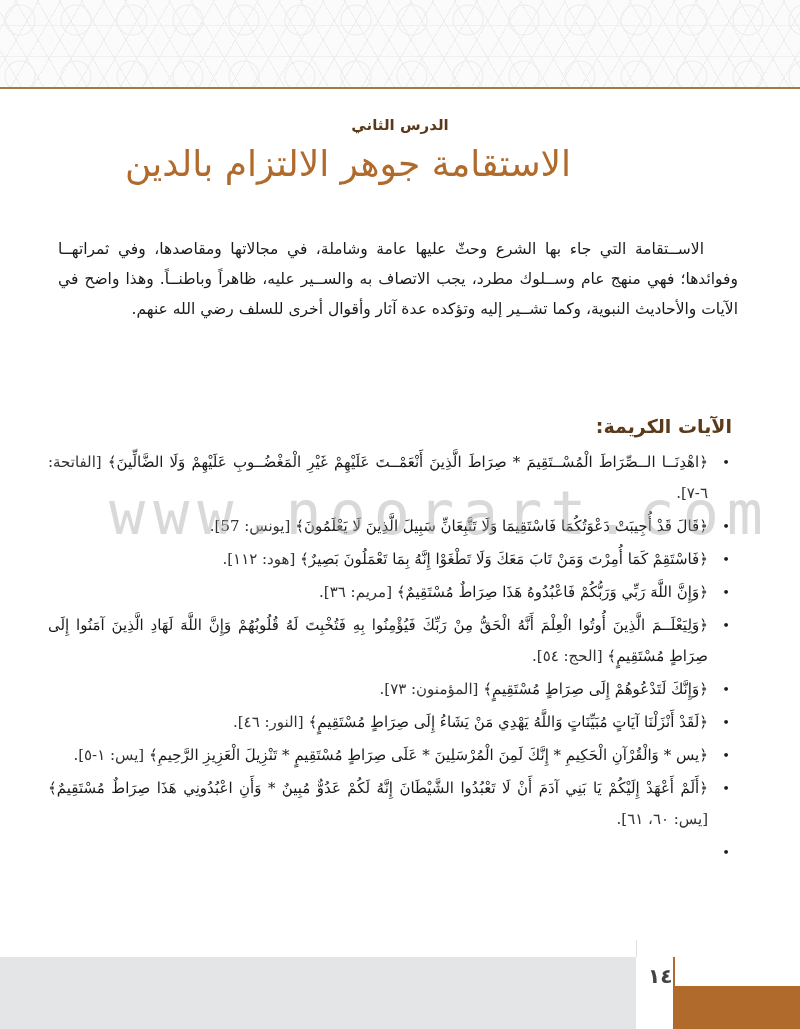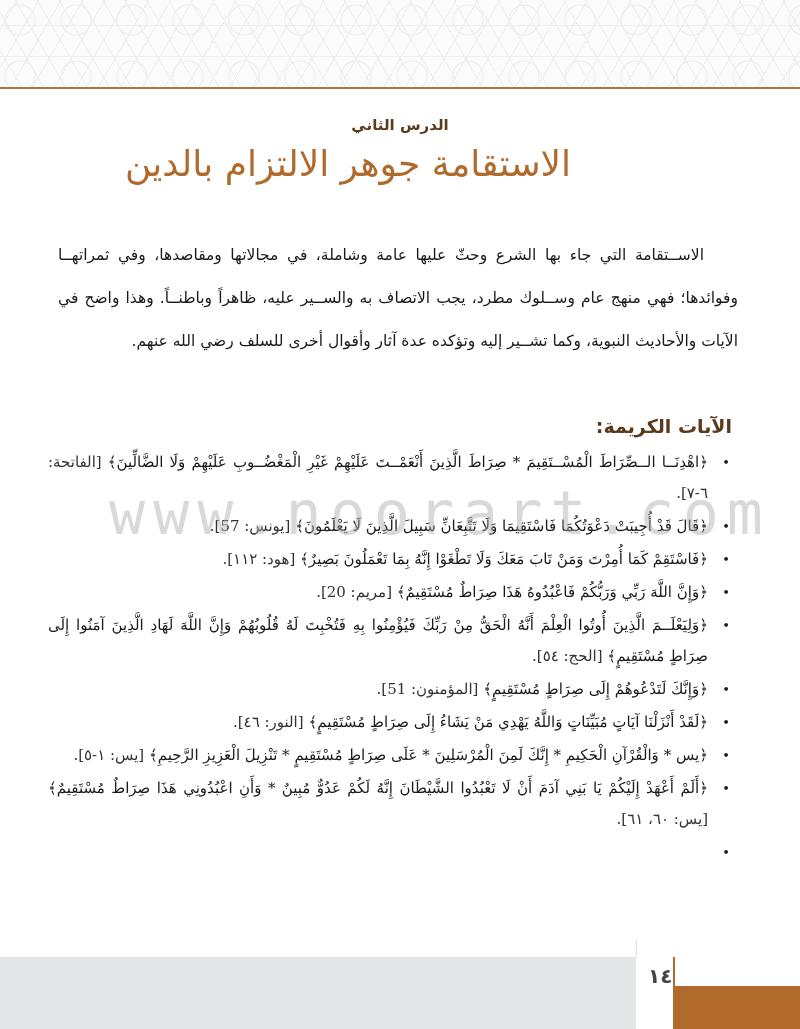--- a/index.html
+++ b/index.html
@@ -27,21 +27,21 @@
       position: absolute; top: 116px; left: 0; width: 800px; text-align: center;
       font-size: 15px; font-weight: bold; color: #5a3a1a;
     }
     .lesson-title {
       position: absolute; top: 143px; left: 0; width: 696px; text-align: center;
       font-size: 36px; color: #b06a2c; letter-spacing: 0.5px;
     }
     .intro {
       position: absolute; top: 234px; right: 62px; width: 680px;
       font-family: "DejaVu Sans", sans-serif;
-      font-size: 15.5px; line-height: 43px; text-align: justify;
+      font-size: 15.5px; line-height: 30px; text-align: justify;
       text-indent: 34px;
     }
     .verses-heading {
       position: absolute; top: 415px; right: 68px;
       font-size: 19px; font-weight: bold; color: #5a3a1a;
     }
     .verses {
       position: absolute; top: 447px; right: 62px; width: 690px;
       margin: 0; padding: 0; list-style: none;
       font-family: "DejaVu Serif", serif;
@@ -92,23 +92,23 @@
 <h1 class="lesson-title" style="margin:0;font-weight:normal;">الاستقامة جوهر الالتزام بالدين</h1>
 
 <p class="intro" style="margin:0;">الاســتقامة التي جاء بها الشرع وحثّ عليها عامة وشاملة، في مجالاتها ومقاصدها، وفي ثمراتهــا وفوائدها؛ فهي منهج عام وســلوك مطرد، يجب الاتصاف به والســير عليه، ظاهراً وباطنــاً. وهذا واضح في الآيات والأحاديث النبوية، وكما تشــير إليه وتؤكده عدة آثار وأقوال أخرى للسلف رضي الله عنهم.</p>
 
 <h2 class="verses-heading" style="margin:0;text-align:right;">الآيات الكريمة:</h2>
 
 <ul class="verses">
   <li><span class="bullet">•</span><span>﴿اهْدِنَــا الــصِّرَاطَ الْمُسْــتَقِيمَ * صِرَاطَ الَّذِينَ أَنْعَمْــتَ عَلَيْهِمْ غَيْرِ الْمَغْضُــوبِ عَلَيْهِمْ وَلَا الضَّالِّينَ﴾</span> <span class="ref">[الفاتحة: ٦-٧].</span></li>
   <li><span class="bullet">•</span><span>﴿قَالَ قَدْ أُجِيبَتْ دَعْوَتُكُمَا فَاسْتَقِيمَا وَلَا تَتَّبِعَانِّ سَبِيلَ الَّذِينَ لَا يَعْلَمُونَ﴾</span> <span class="ref">[يونس: 57].</span></li>
   <li><span class="bullet">•</span><span>﴿فَاسْتَقِمْ كَمَا أُمِرْتَ وَمَنْ تَابَ مَعَكَ وَلَا تَطْغَوْا إِنَّهُ بِمَا تَعْمَلُونَ بَصِيرٌ﴾</span> <span class="ref">[هود: ١١٢].</span></li>
-  <li><span class="bullet">•</span><span>﴿وَإِنَّ اللَّهَ رَبِّي وَرَبُّكُمْ فَاعْبُدُوهُ هَذَا صِرَاطٌ مُسْتَقِيمٌ﴾</span> <span class="ref">[مريم: 20].</span></li>
+  <li><span class="bullet">•</span><span>﴿وَإِنَّ اللَّهَ رَبِّي وَرَبُّكُمْ فَاعْبُدُوهُ هَذَا صِرَاطٌ مُسْتَقِيمٌ﴾</span> <span class="ref">[مريم: ٣٦].</span></li>
   <li><span class="bullet">•</span><span>﴿وَلِيَعْلَــمَ الَّذِينَ أُوتُوا الْعِلْمَ أَنَّهُ الْحَقُّ مِنْ رَبِّكَ فَيُؤْمِنُوا بِهِ فَتُخْبِتَ لَهُ قُلُوبُهُمْ وَإِنَّ اللَّهَ لَهَادِ الَّذِينَ آمَنُوا إِلَى صِرَاطٍ مُسْتَقِيمٍ﴾</span> <span class="ref">[الحج: ٥٤].</span></li>
-  <li><span class="bullet">•</span><span>﴿وَإِنَّكَ لَتَدْعُوهُمْ إِلَى صِرَاطٍ مُسْتَقِيمٍ﴾</span> <span class="ref">[المؤمنون: 51].</span></li>
+  <li><span class="bullet">•</span><span>﴿وَإِنَّكَ لَتَدْعُوهُمْ إِلَى صِرَاطٍ مُسْتَقِيمٍ﴾</span> <span class="ref">[المؤمنون: ٧٣].</span></li>
   <li><span class="bullet">•</span><span>﴿لَقَدْ أَنْزَلْنَا آيَاتٍ مُبَيِّنَاتٍ وَاللَّهُ يَهْدِي مَنْ يَشَاءُ إِلَى صِرَاطٍ مُسْتَقِيمٍ﴾</span> <span class="ref">[النور: ٤٦].</span></li>
   <li><span class="bullet">•</span><span>﴿يس * وَالْقُرْآنِ الْحَكِيمِ * إِنَّكَ لَمِنَ الْمُرْسَلِينَ * عَلَى صِرَاطٍ مُسْتَقِيمٍ * تَنْزِيلَ الْعَزِيزِ الرَّحِيمِ﴾</span> <span class="ref">[يس: ١-٥].</span></li>
   <li><span class="bullet">•</span><span>﴿أَلَمْ أَعْهَدْ إِلَيْكُمْ يَا بَنِي آدَمَ أَنْ لَا تَعْبُدُوا الشَّيْطَانَ إِنَّهُ لَكُمْ عَدُوٌّ مُبِينٌ * وَأَنِ اعْبُدُونِي هَذَا صِرَاطٌ مُسْتَقِيمٌ﴾</span> <span class="ref">[يس: ٦٠، ٦١].</span></li>
   <li><span class="bullet">•</span> <span class="ref"></span></li>
 </ul>
 
 <div class="watermark">www.noorart.com</div>
 
 <div class="footer-gray"></div>
 <div class="footer-divider"></div>

